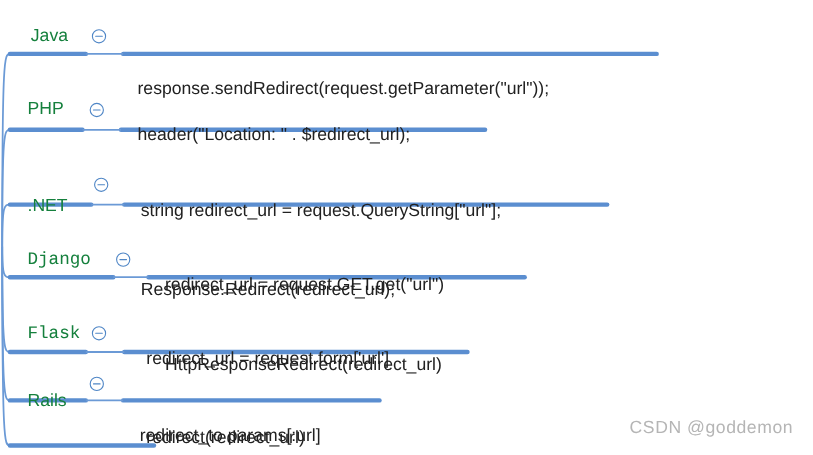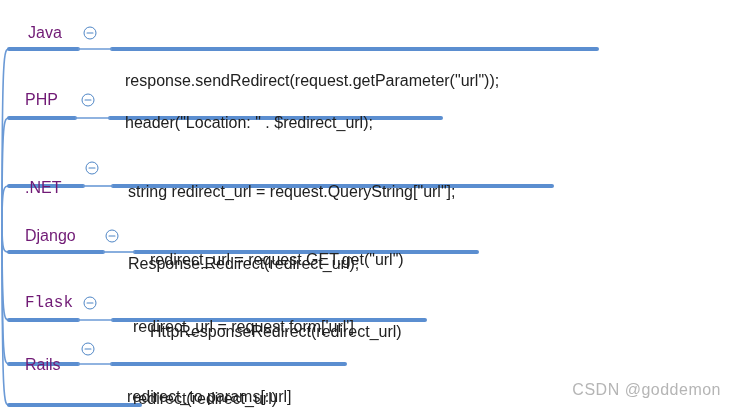--- a/index.html
+++ b/index.html
@@ -18,21 +18,21 @@
   #lines {
     position: absolute;
     left: 0;
     top: 0;
     pointer-events: none;
   }
   .node-label {
     position: absolute;
     transform: translateY(-50%);
     font-size: 16px;
-    color: #701a75;
+    color: #15803d;
     white-space: nowrap;
     text-align: center;
   }
   .code-block {
     position: absolute;
     font-size: 16px;
     line-height: 24px;
     color: #212121;
     white-space: pre;
   }
@@ -126,21 +126,21 @@
 
   <span class="node-label" style="left:25px; top:168px;margin-top:20px;">.NET</span>
   <span class="collapse" style="left:92px; top:168px;">
       <span class="minus-bar"></span>
     </span>
   <div class="code-block" style="left:128px; top:132px;">
     <div>string redirect_url = request.QueryString["url"];</div>
     <div>Response.Redirect(redirect_url);</div>
   </div>
 
-  <span class="node-label" style="left:25px; top:236px;">Django</span>
+  <span class="node-label" style="left:25px; top:236px;font-family:Liberation Mono, monospace;">Django</span>
   <span class="collapse" style="left:112px; top:236px;">
       <span class="minus-bar"></span>
     </span>
   <div class="code-block" style="left:150px; top:200px;">
     <div>redirect_url = request.GET.get("url")</div>
     <div>HttpResponseRedirect(redirect_url)</div>
   </div>
 
   <span class="node-label" style="left:25px; top:303px;font-family:Liberation Mono, monospace;">Flask</span>
   <span class="collapse" style="left:90px; top:303px;">

